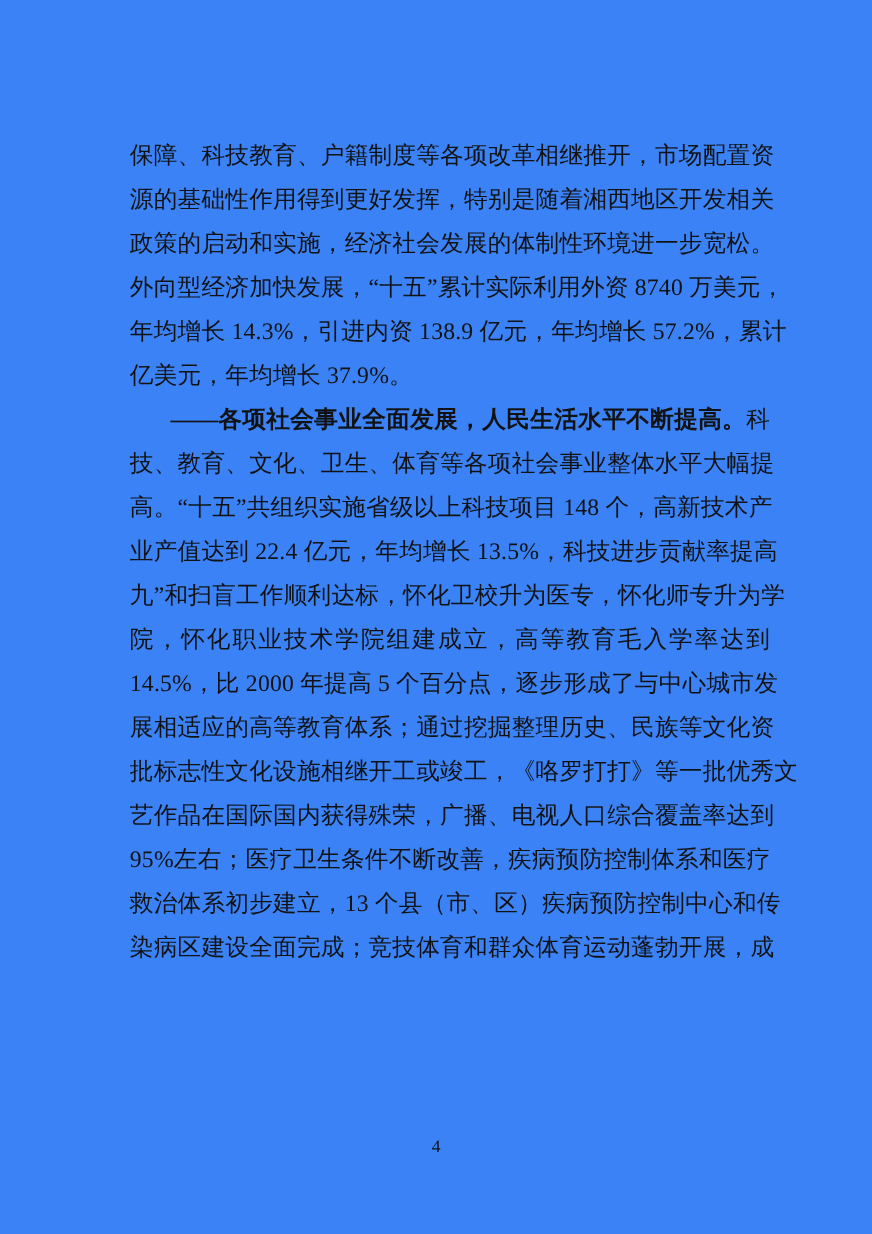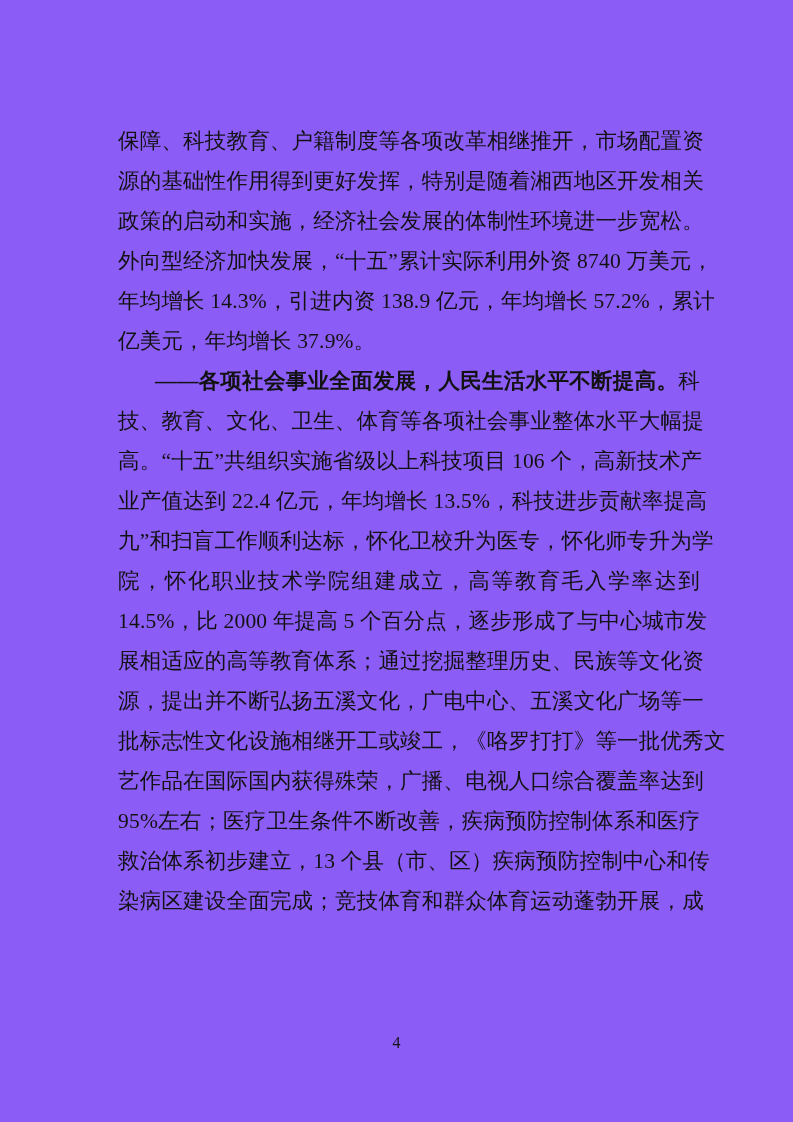--- a/index.html
+++ b/index.html
@@ -4,21 +4,21 @@
 <style>
   html, body {
     margin: 0;
     padding: 0;
     background: #ffffff;
   }
   .page {
     position: relative;
     width: 793px;
     height: 1122px;
-    background: #8b5cf6;
+    background: #3b82f6;
     overflow: hidden;
     font-family: "Liberation Serif", "DejaVu Serif", serif;
     color: #121212;
   }
   .content {
     position: absolute;
     left: 118px;
     top: 121px;
     width: 582px;
   }
@@ -59,27 +59,26 @@
 <div class="page">
   <div class="content">
       <div class="line">保障、科技教育、户籍制度等各项改革相继推开，市场配置资</div>
       <div class="line">源的基础性作用得到更好发挥，特别是随着湘西地区开发相关</div>
       <div class="line">政策的启动和实施，经济社会发展的体制性环境进一步宽松。</div>
       <div class="line">外向型经济加快发展，“十五”累计实际利用外资 8740 万美元，</div>
       <div class="line">年均增长 14.3%，引进内资 138.9 亿元，年均增长 57.2%，累计</div>
       <div class="line para-end">亿美元，年均增长 37.9%。</div>
       <div class="line indent"><b>——各项社会事业全面发展，人民生活水平不断提高。</b>科</div>
       <div class="line">技、教育、文化、卫生、体育等各项社会事业整体水平大幅提</div>
-      <div class="line">高。“十五”共组织实施省级以上科技项目 106 个，高新技术产</div>
+      <div class="line">高。“十五”共组织实施省级以上科技项目 148 个，高新技术产</div>
       <div class="line">业产值达到 22.4 亿元，年均增长 13.5%，科技进步贡献率提高</div>
       <div class="line">九”和扫盲工作顺利达标，怀化卫校升为医专，怀化师专升为学</div>
       <div class="line">院，怀化职业技术学院组建成立，高等教育毛入学率达到</div>
       <div class="line">14.5%，比 2000 年提高 5 个百分点，逐步形成了与中心城市发</div>
       <div class="line">展相适应的高等教育体系；通过挖掘整理历史、民族等文化资</div>
-      <div class="line">源，提出并不断弘扬五溪文化，广电中心、五溪文化广场等一</div>
       <div class="line">批标志性文化设施相继开工或竣工，《咯罗打打》等一批优秀文</div>
       <div class="line">艺作品在国际国内获得殊荣，广播、电视人口综合覆盖率达到</div>
       <div class="line">95%左右；医疗卫生条件不断改善，疾病预防控制体系和医疗</div>
       <div class="line">救治体系初步建立，13 个县（市、区）疾病预防控制中心和传</div>
       <div class="line">染病区建设全面完成；竞技体育和群众体育运动蓬勃开展，成</div>
     </div>
   <div class="footer">
     <span class="page-number">4</span>
   </div>
 </div>

